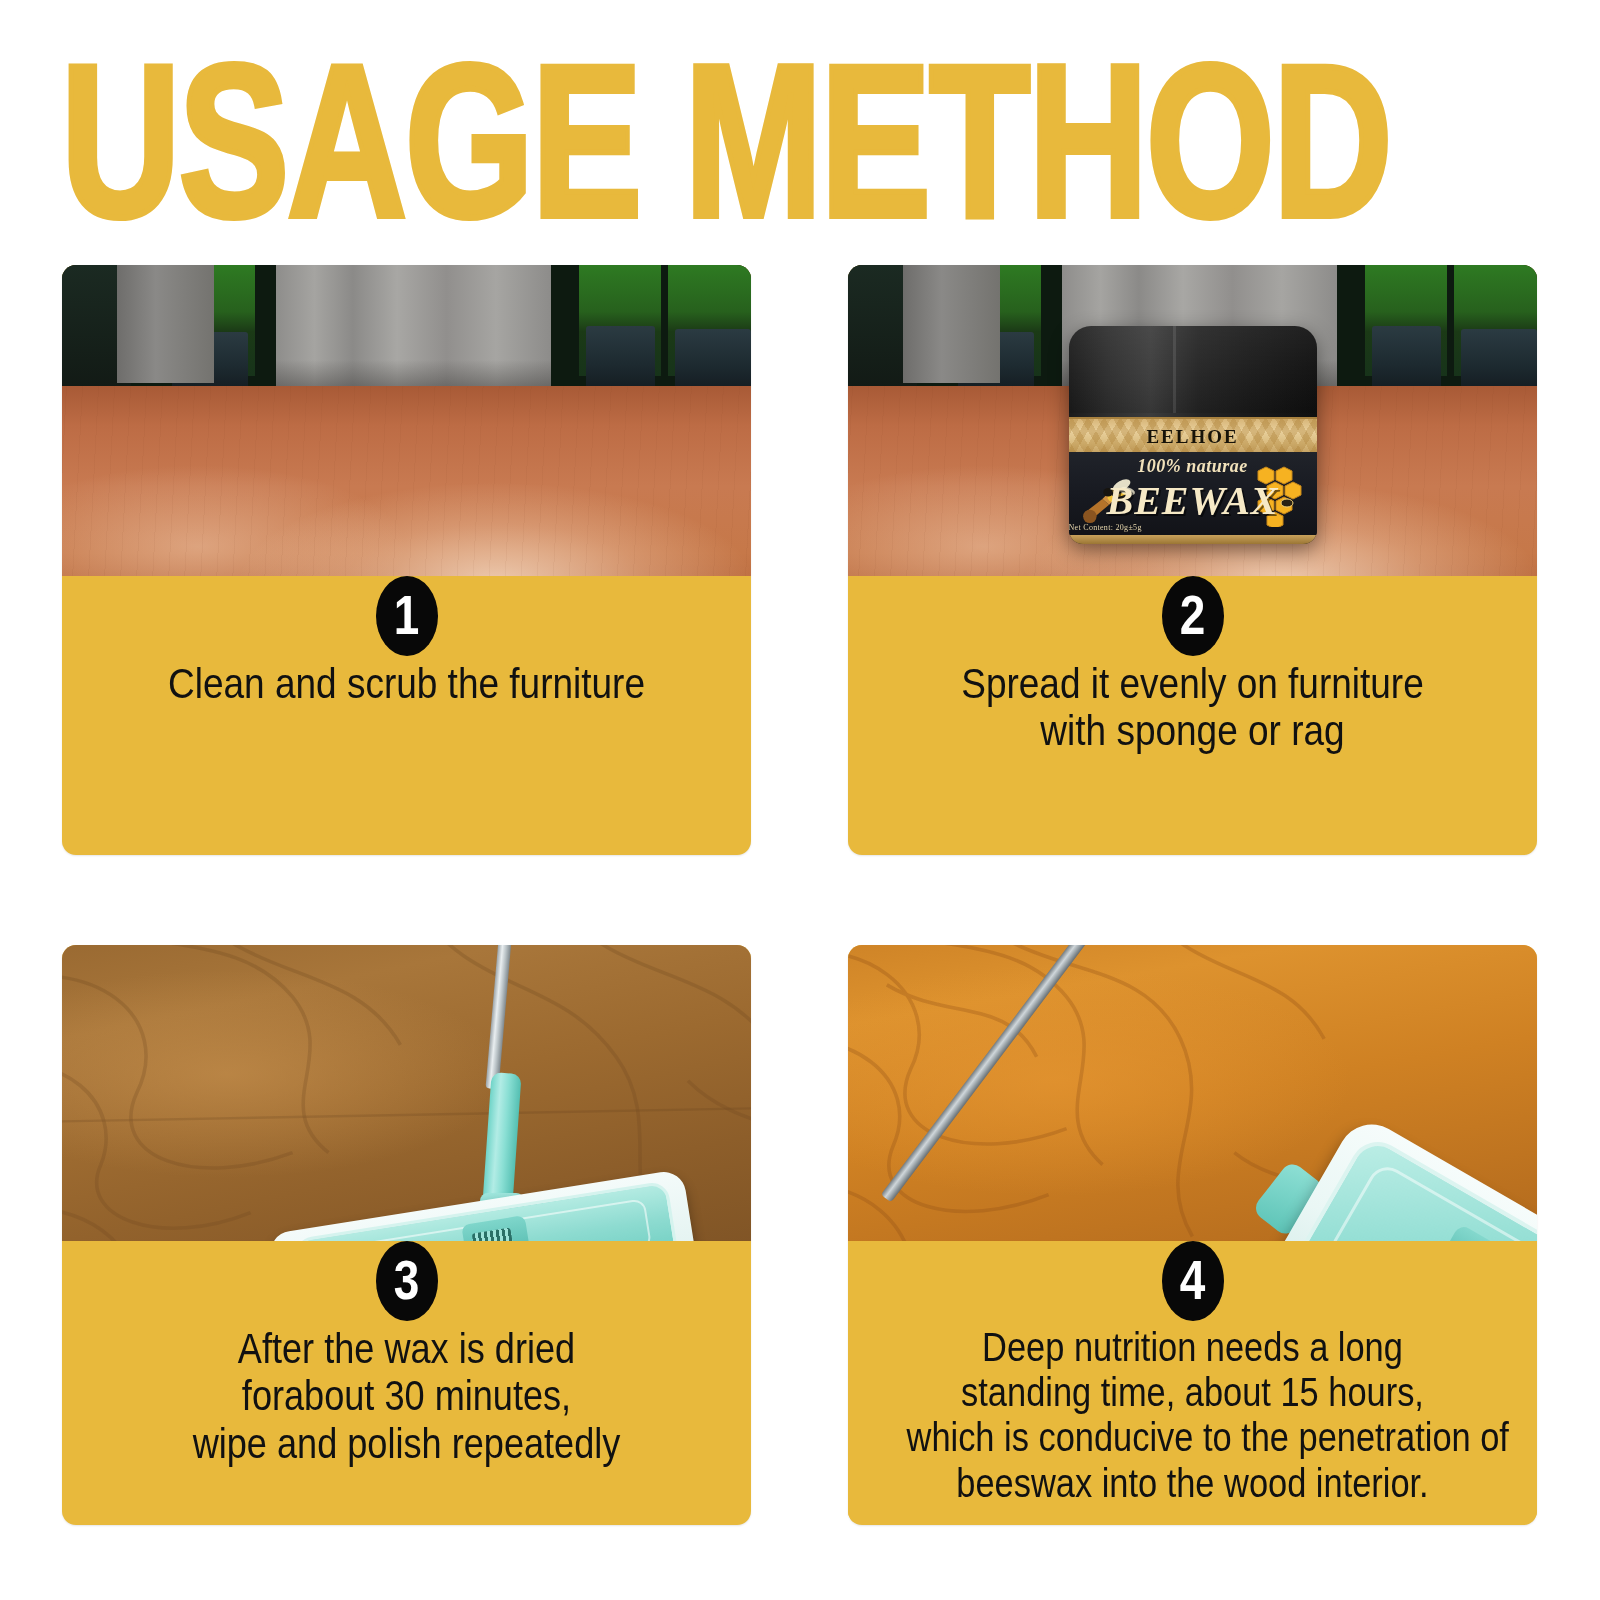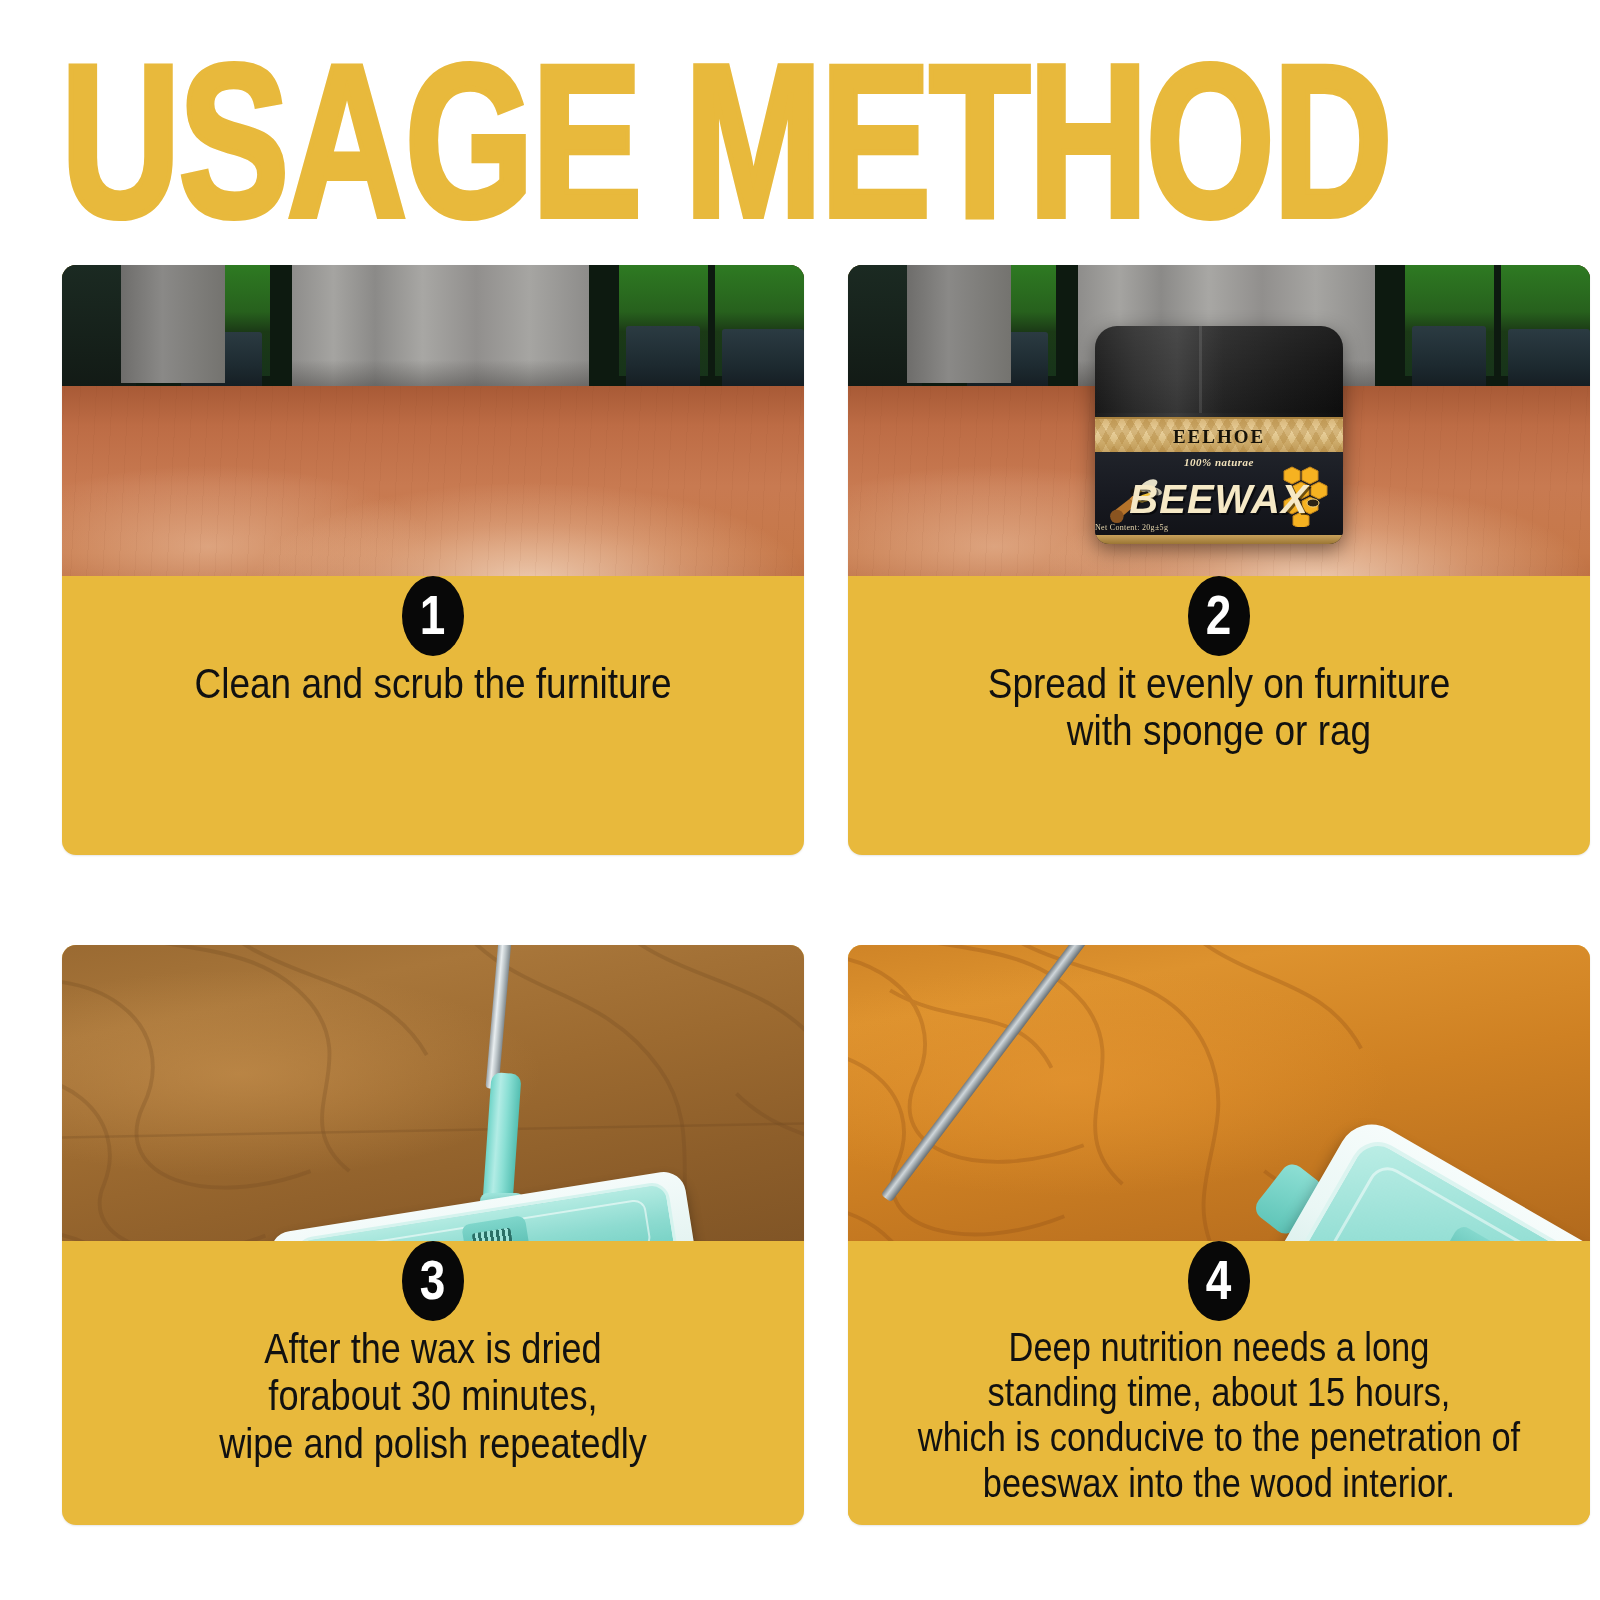--- a/index.html
+++ b/index.html
@@ -33,21 +33,21 @@
   }
 
   
   .grid{
     position:absolute;
     left:62px; top:265px;
     width:1476px; height:1260px;
   }
   .card{
     position:absolute;
-    width:742px;
+    width:689px;
     border-radius:14px;
     overflow:hidden;
     background:#E8B93C;
     box-shadow:0 1px 2px rgba(0,0,0,0.10);
   }
   .card.c1{left:0;   top:0;   height:590px;}
   .card.c2{left:786px;top:0;   height:590px;}
   .card.c3{left:0;   top:680px;height:580px;}
   .card.c4{left:786px;top:680px;height:580px;}
 
@@ -195,28 +195,28 @@
     position:absolute;left:0;right:0;top:58%;bottom:4%;
     background:linear-gradient(180deg,#20232a 0%,#171920 55%,#121318 100%);
     overflow:hidden;
   }
   .jar-nat{
     position:absolute;left:0;right:0;top:5%;
     text-align:center;
     font-family:"Liberation Serif", serif;
     font-style:italic;
     font-weight:bold;
-    font-size:11px;
+    font-size:18px;
     color:#f2e2bb;
     letter-spacing:0.5px;
   }
   .jar-title{
     position:absolute;left:0;right:0;top:30%;
     text-align:center;
-    font-family:Liberation Sans, sans-serif;
+    font-family:Liberation Serif, serif;
     font-weight:bold;
     font-style:italic;
     font-size:40px;
     letter-spacing:1px;
     color:#f6e9c6;
     text-shadow:2px 2px 0 rgba(0,0,0,0.55);
   }
   .jar-net{
     position:absolute;left:0;right:0;bottom:4%;
     text-align:left;

